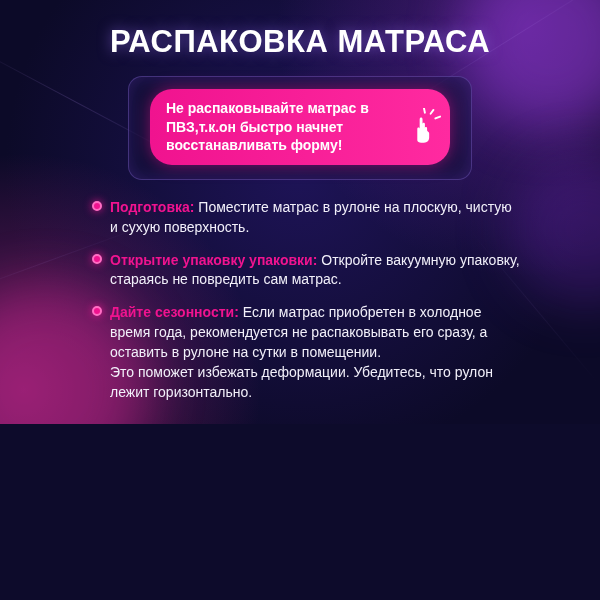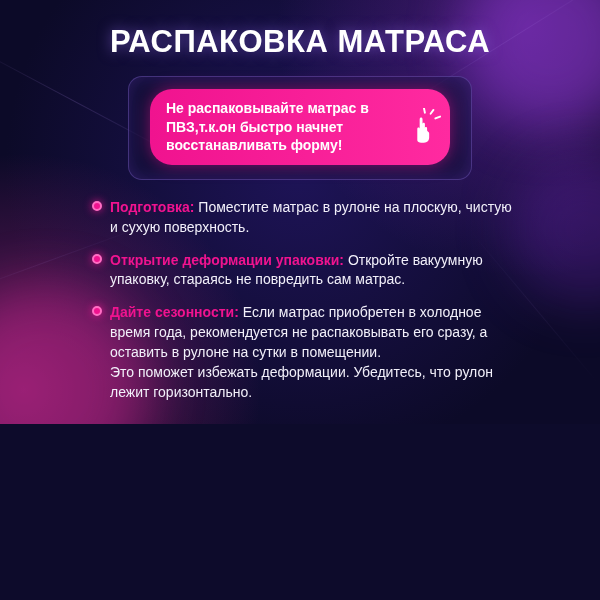--- a/index.html
+++ b/index.html
@@ -176,21 +176,21 @@
     </div>
   </div>
 
   <div class="steps">
     <div class="step">
       <span class="bullet"></span>
       <span class="step-label">Подготовка:</span><span class="step-text"> Поместите матрас в рулоне на плоскую, чистую и сухую поверхность.</span>
     </div>
     <div class="step">
       <span class="bullet"></span>
-      <span class="step-label">Открытие деформации упаковки:</span><span class="step-text"> Откройте вакуумную упаковку, стараясь не повредить сам матрас.</span>
+      <span class="step-label">Открытие упаковку упаковки:</span><span class="step-text"> Откройте вакуумную упаковку, стараясь не повредить сам матрас.</span>
     </div>
     <div class="step">
       <span class="bullet"></span>
       <span class="step-label">Дайте сезонности:</span><span class="step-text" style="white-space: pre-line;"> Если матрас приобретен в холодное время года, рекомендуется не распаковывать его сразу, а оставить в рулоне на сутки в помещении.
 Это поможет избежать деформации. Убедитесь, что рулон лежит горизонтально.</span>
     </div>
   </div>
 
 </div>
 

